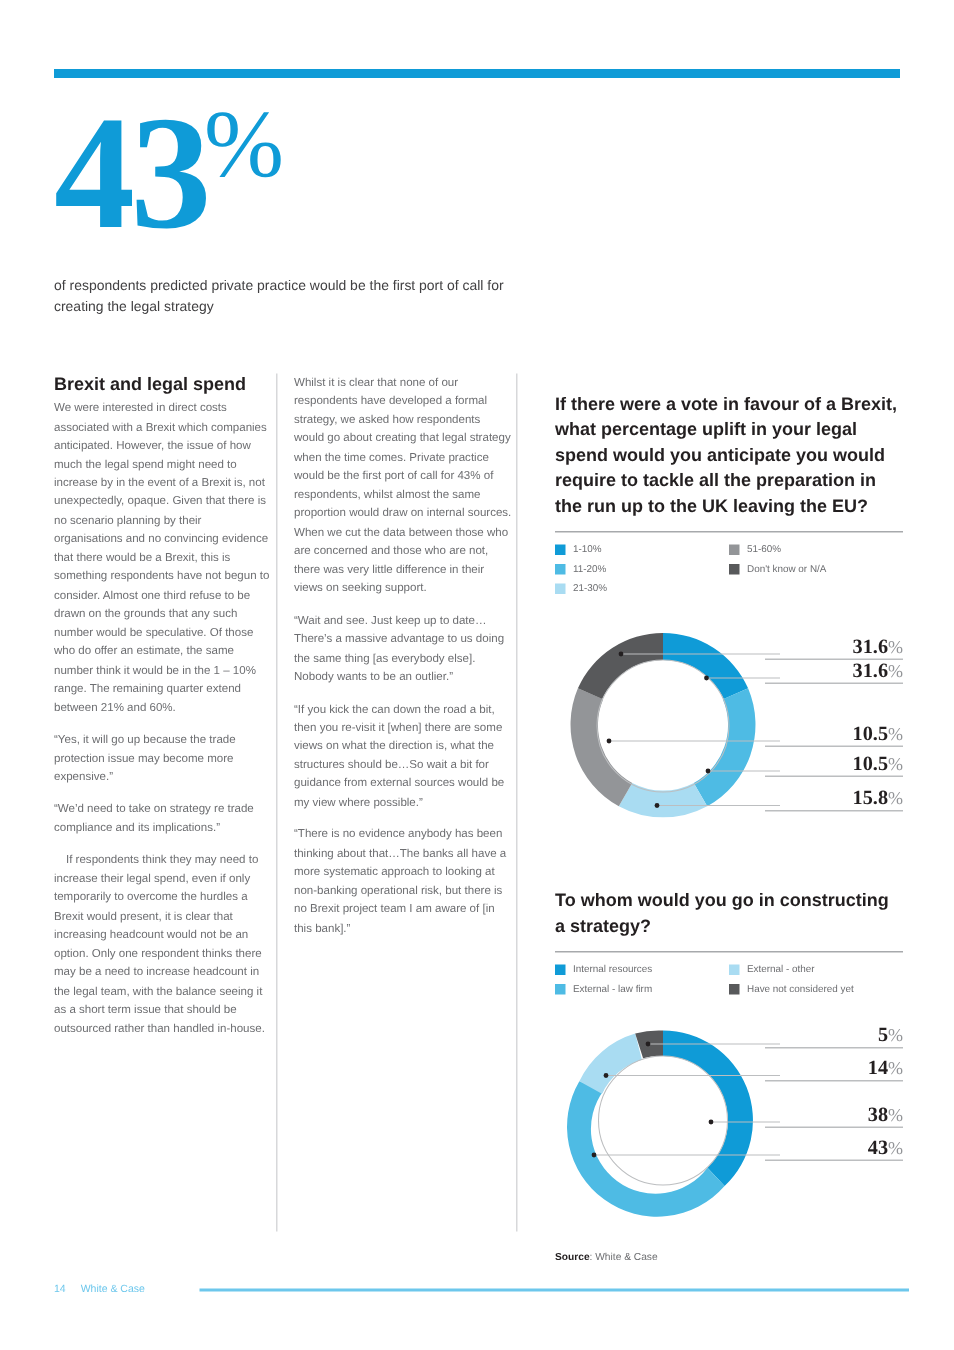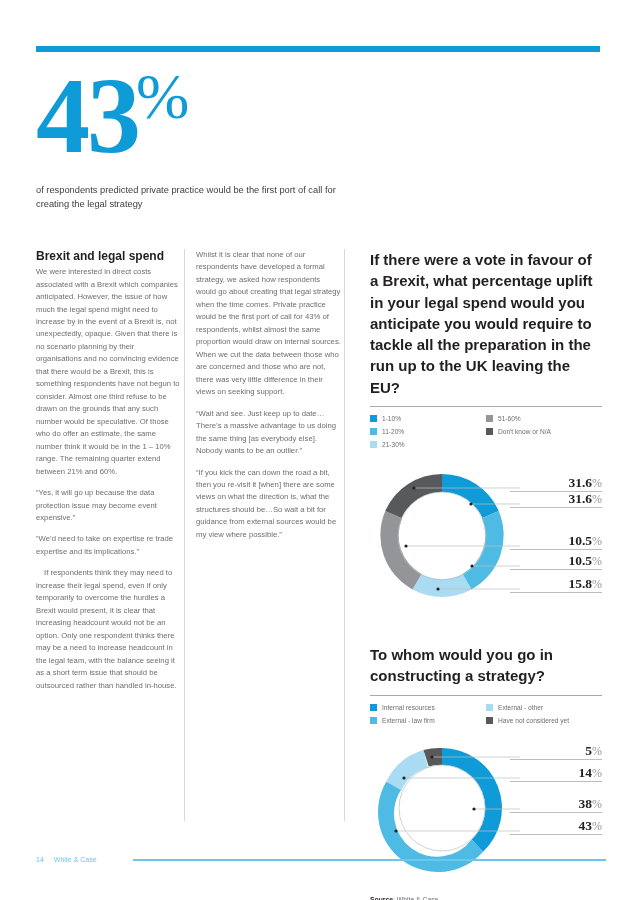--- a/index.html
+++ b/index.html
@@ -91,25 +91,25 @@
 
   
   #chart-col {
     position: absolute;
     left: 370px;
     top: 249px;
     width: 232px;
   }
   .chart-block { position: relative; }
   .chart-title {
-    font-size: 15px;
+    font-size: 12px;
     font-weight: bold;
     color: #231f20;
     line-height: 1.42;
-    margin: 0 0 8px 0;
+    margin: 12px 0 8px 0;
   }
   .chart-rule {
     height: 1px;
     background: #a7a9ac;
     margin: 0 0 8px 0;
     width: 100%;
   }
   .legend {
     display: flex;
     flex-wrap: wrap;
@@ -202,29 +202,30 @@
   <span id="hero-number">43</span><span id="hero-percent">%</span>
   <div id="hero-caption">of respondents predicted private practice would be the first port of call for creating the legal strategy</div>
 </div>
 
 <div class="divider" id="divider1"></div>
 <div class="divider" id="divider2"></div>
 
 <div class="text-col" id="col1">
   <h2 class="col-heading">Brexit and legal spend</h2>
   <p>We were interested in direct costs associated with a Brexit which companies anticipated. However, the issue of how much the legal spend might need to increase by in the event of a Brexit is, not unexpectedly, opaque. Given that there is no scenario planning by their organisations and no convincing evidence that there would be a Brexit, this is something respondents have not begun to consider. Almost one third refuse to be drawn on the grounds that any such number would be speculative. Of those who do offer an estimate, the same number think it would be in the 1 – 10% range. The remaining quarter extend between 21% and 60%.</p>
-  <p>“Yes, it will go up because the data protection issue may become event expensive.”</p>
-  <p>“We’d need to take on expertise re trade expertise and its implications.”</p>
+  <p>“Yes, it will go up because the trade protection issue may become more expensive.”</p>
+  <p>“We’d need to take on strategy re trade compliance and its implications.”</p>
   <p class="indent">If respondents think they may need to increase their legal spend, even if only temporarily to overcome the hurdles a Brexit would present, it is clear that increasing headcount would not be an option. Only one respondent thinks there may be a need to increase headcount in the legal team, with the balance seeing it as a short term issue that should be outsourced rather than handled in-house.</p>
 </div>
 
 <div class="text-col" id="col2">
   <p>Whilst it is clear that none of our respondents have developed a formal strategy, we asked how respondents would go about creating that legal strategy when the time comes. Private practice would be the first port of call for 43% of respondents, whilst almost the same proportion would draw on internal sources. When we cut the data between those who are concerned and those who are not, there was very little difference in their views on seeking support.</p>
   <p>“Wait and see. Just keep up to date…There’s a massive advantage to us doing the same thing [as everybody else]. Nobody wants to be an outlier.”</p>
   <p>“If you kick the can down the road a bit, then you re-visit it [when] there are some views on what the direction is, what the structures should be…So wait a bit for guidance from external sources would be my view where possible.”</p>
+  <p>“There is no evidence anybody has been thinking about that…The banks all have a more systematic approach to looking at non-banking operational risk, but there is no Brexit project team I am aware of [in this bank].”</p>
 </div>
 
 <div id="chart-col">
 
   <div class="chart-block">
     <h2 class="chart-title">If there were a vote in favour of a Brexit, what percentage uplift in your legal spend would you anticipate you would require to tackle all the preparation in the run up to the UK leaving the EU?</h2>
     <div class="chart-rule"></div>
     <div class="legend">
       <div class="legend-col">
         <div class="legend-item">

